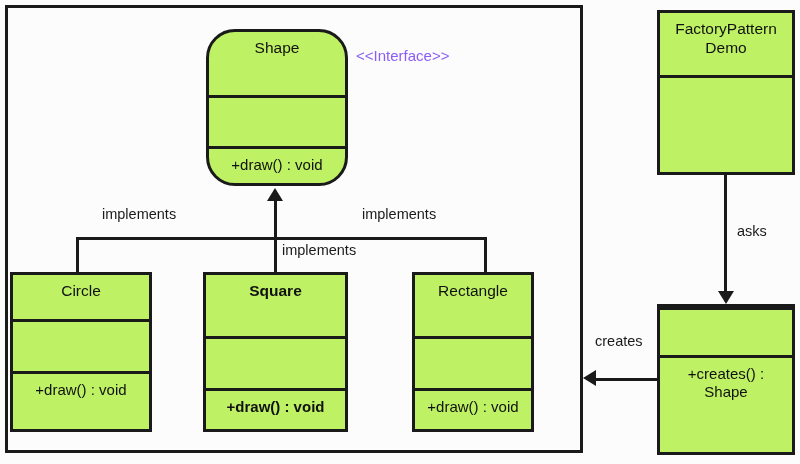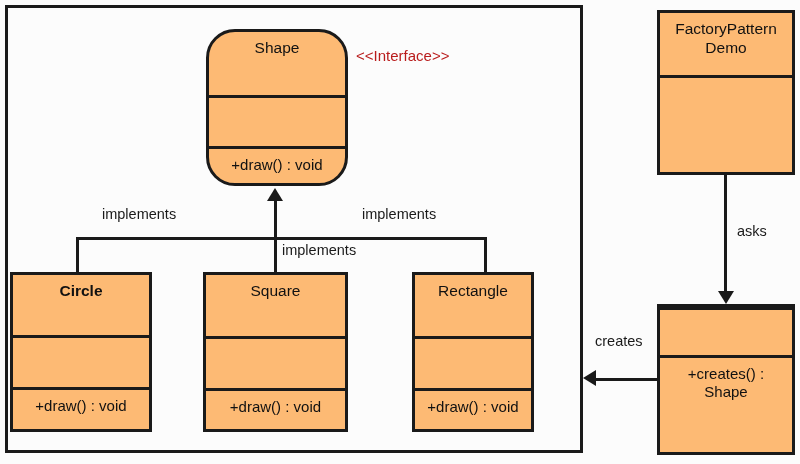--- a/index.html
+++ b/index.html
@@ -21,21 +21,21 @@
     position: absolute;
     border: 3px solid #1a1a1a;
     background: transparent;
     box-sizing: border-box;
   }
 
   
   .uml-class {
     position: absolute;
     border: 3px solid #1a1a1a;
-    background: #fdba74;
+    background: #bef264;
     box-sizing: border-box;
     display: flex;
     flex-direction: column;
     z-index: 5;
   }
   .uml-name {
     display: flex;
     align-items: flex-start;
     justify-content: center;
     padding-top: 7px;
@@ -107,21 +107,21 @@
     font-size: 14.5px;
     color: #1a1a1a;
     white-space: nowrap;
     z-index: 6;
     background: #fcfcfc;
     padding: 0 2px;
   }
   .stereotype {
     position: absolute;
     font-size: 15px;
-    color: #b91c1c;
+    color: #8b5cf6;
     white-space: nowrap;
     z-index: 6;
   }
 </style>
 </head>
 <body>
 
 <div id="canvas">
 
   <div class="outer-box" style="left:5px; top:5px; width:578px; height:448px;"></div>
@@ -140,26 +140,26 @@
 
   <div class="line-v" style="left:76px; top:237px; height:35px;"></div>
   <div class="line-v" style="left:274px; top:237px; height:35px;"></div>
   <div class="line-v" style="left:484px; top:237px; height:35px;"></div>
 
   <div class="edge-label" style="left:100px; top:206px;">implements</div>
   <div class="edge-label" style="left:360px; top:206px;">implements</div>
   <div class="edge-label" style="left:280px; top:242px;">implements</div>
 
   <div class="uml-class" style="left:10px; top:272px; width:142px; height:160px;">
-    <div class="uml-name" style="height:60px;font-weight:bold;">Circle</div>
+    <div class="uml-name" style="height:44px;">Circle</div>
     <div class="uml-attrs uml-divider" style="height:52px;"></div>
     <div class="uml-methods uml-divider" style="flex:1;">+draw() : void</div>
   </div>
 
-  <div class="uml-class" style="left:203px; top:272px; width:145px; height:160px;">
+  <div class="uml-class" style="left:203px; top:272px; width:145px; height:160px;font-weight:bold;">
     <div class="uml-name" style="height:61px;">Square</div>
     <div class="uml-attrs uml-divider" style="height:52px;"></div>
     <div class="uml-methods uml-divider" style="flex:1;">+draw() : void</div>
   </div>
 
   <div class="uml-class" style="left:412px; top:272px; width:122px; height:160px;">
     <div class="uml-name" style="height:61px;">Rectangle</div>
     <div class="uml-attrs uml-divider" style="height:52px;"></div>
     <div class="uml-methods uml-divider" style="flex:1;">+draw() : void</div>
   </div>

